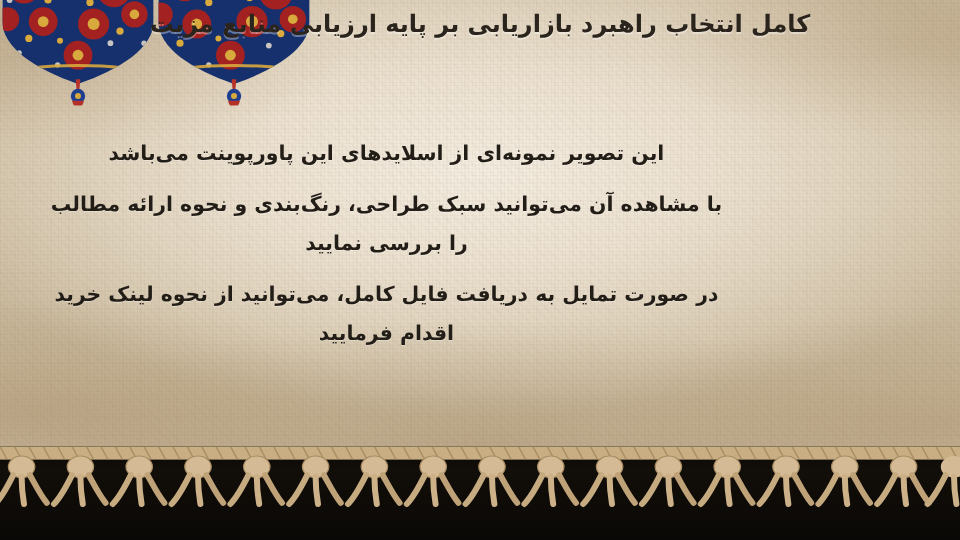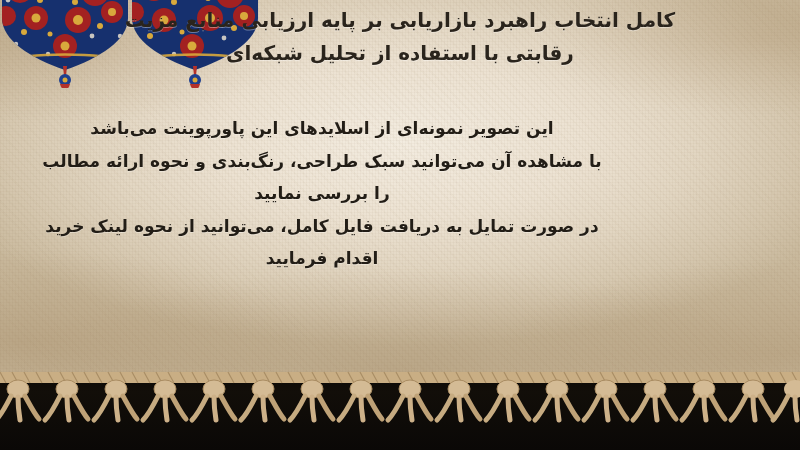--- a/index.html
+++ b/index.html
@@ -125,21 +125,21 @@
     text-align: center;
   }
   .body-line {
     font-family: "DejaVu Sans", sans-serif;
     font-size: 17px;
     font-weight: 700;
     line-height: 32px;
     color: #221d16;
     text-shadow: 0 1px 0 rgba(255,255,255,0.3);
   }
-  .body-line.spaced { margin-top: 1px; }
+  .body-line.spaced { margin-top: 11px; }
 </style>
 </head>
 <body>
 
 <div class="slide">
 
   <div class="paper"></div>
 
   <div class="ornament left">
     <svg width="130" height="92" viewBox="0 0 130 92" xmlns="http://www.w3.org/2000/svg">
@@ -247,21 +247,20 @@
         <circle cx="65" cy="84" r="2.5" fill="#d8a93c"></circle>
         <path d="M60,88 C62,96 68,96 70,88 Z" fill="#b4322a"></path>
       </g>
     </svg>
   </div>
 
   <div class="text-layer">
 
     <div class="title-block">
       <div class="title-line">کامل انتخاب راهبرد بازاریابی بر پایه ارزیابی منابع مزیت</div>
-      <div class="title-line">رقابتی با استفاده از تحلیل شبکه‌ای</div>
     </div>
 
     <div class="body-block">
       <div class="body-line">این تصویر نمونه‌ای از اسلایدهای این پاورپوینت می‌باشد</div>
       <div class="body-line spaced">با مشاهده آن می‌توانید سبک طراحی، رنگ‌بندی و نحوه ارائه مطالب را بررسی نمایید</div>
       <div class="body-line spaced">در صورت تمایل به دریافت فایل کامل، می‌توانید از نحوه لینک خرید اقدام فرمایید</div>
     </div>
 
   </div>
 

